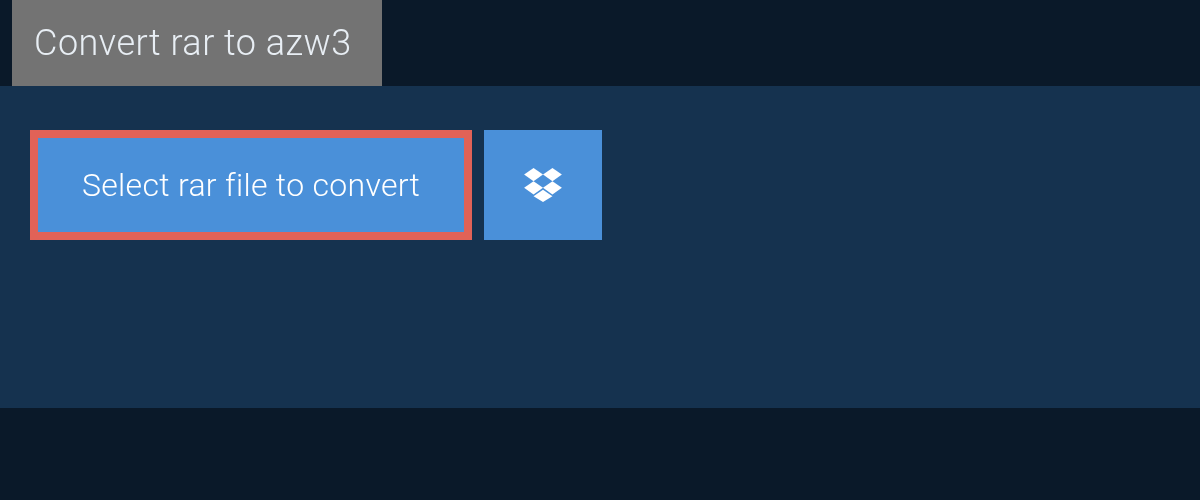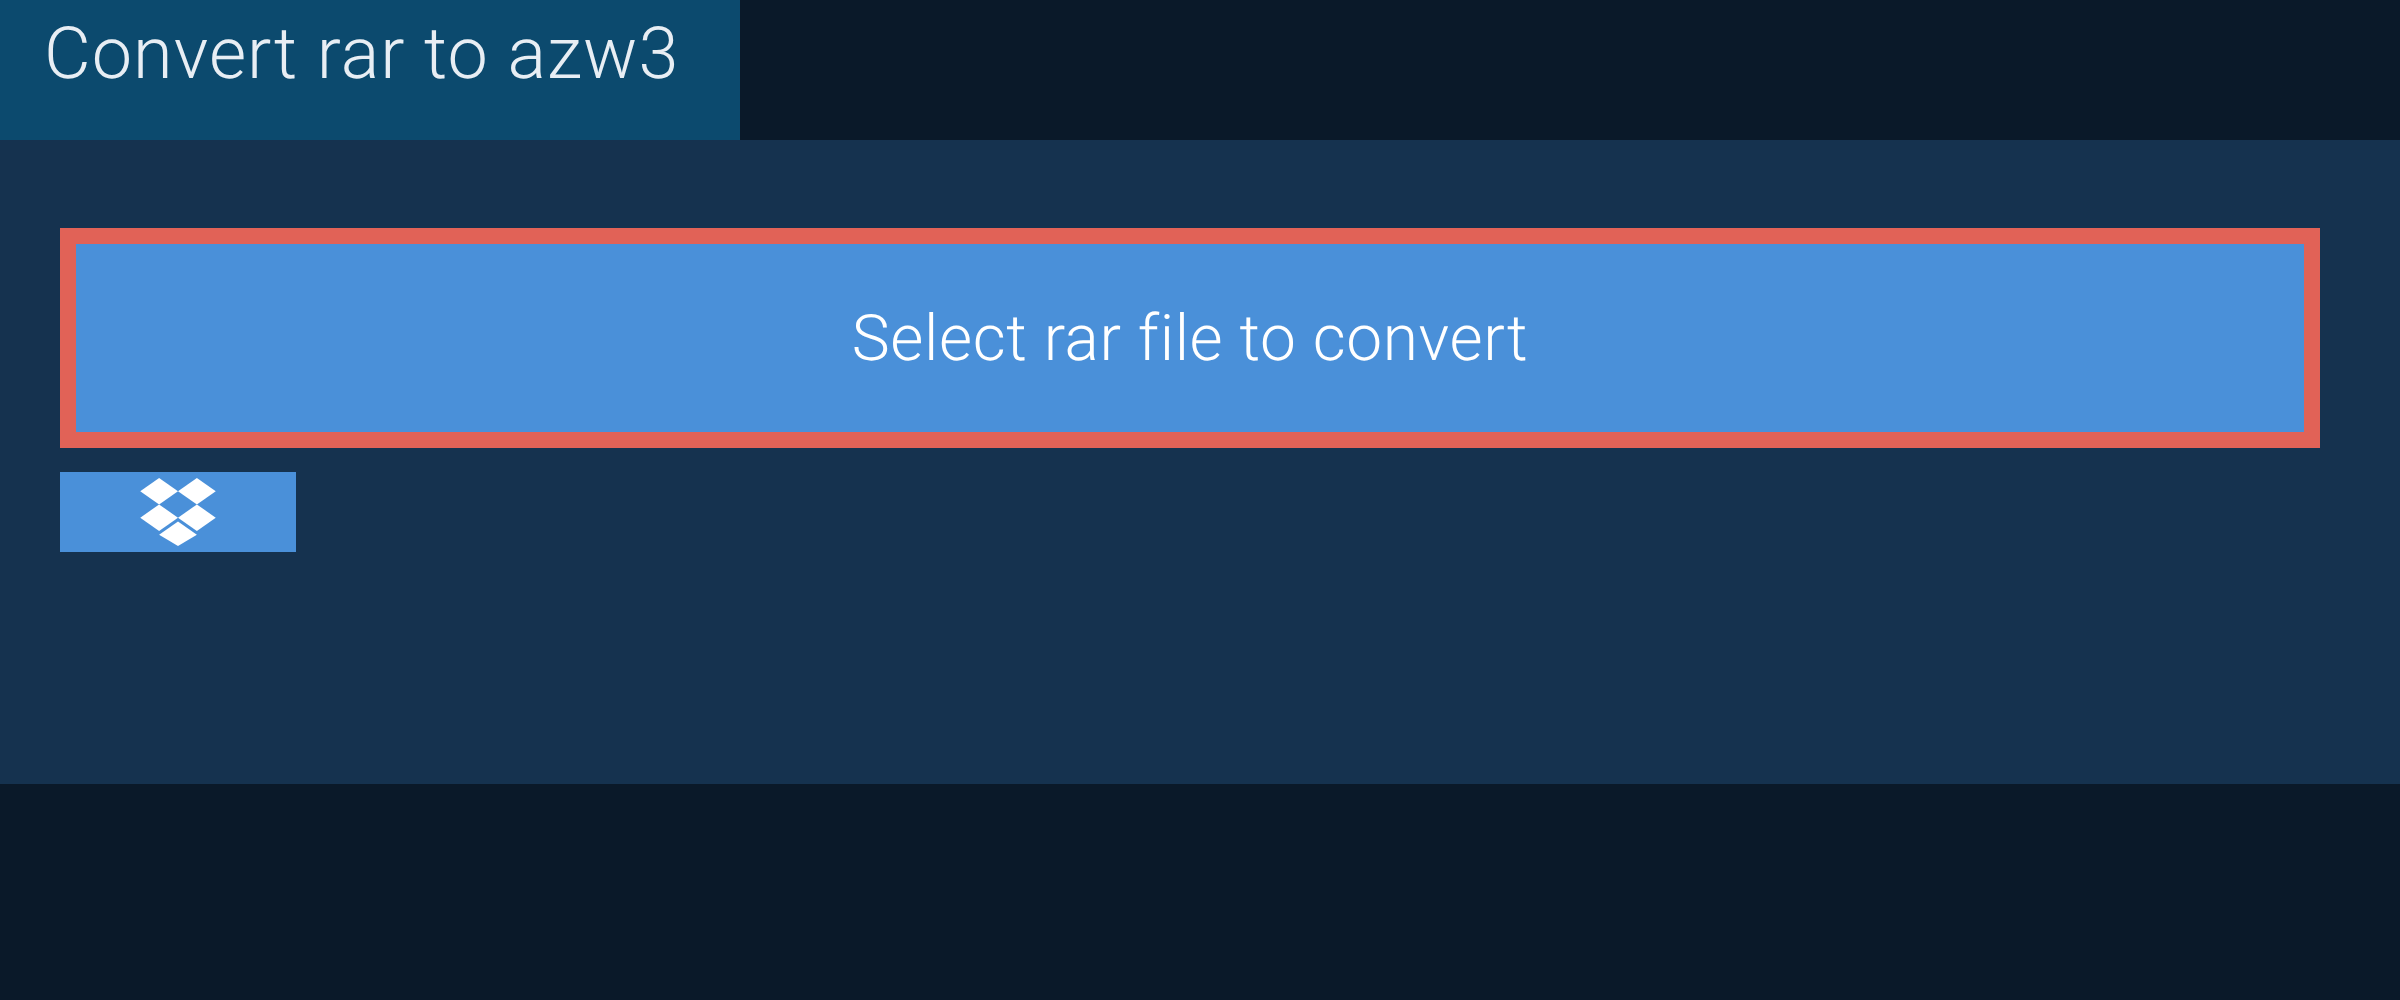--- a/index.html
+++ b/index.html
@@ -14,37 +14,37 @@
       font-family: -apple-system, BlinkMacSystemFont, "Segoe UI", Roboto, "Helvetica Neue", Arial, sans-serif;
       overflow: hidden;
     }
     .panel {
       background: #15324f;
       width: 100%;
       height: 322px;
     }
     .tab {
       display: inline-block;
-      background: #0c4a6e;
-      padding: 6px 30px 22px 22px;
+      background: #737373;
+      padding: 22px 30px 22px 22px;
       position: relative;
       top: 0;
+      margin-left: 12px;
     }
     .tab-label {
       color: #e8eef4;
       font-size: 36px;
       font-weight: 300;
       letter-spacing: 0.5px;
     }
     .content-area {
       padding: 44px 40px 40px 30px;
       display: flex;
       gap: 12px;
       align-items: stretch;
-      flex-direction: column;
     }
     .select-button {
       background: #4a90d9;
       border: 8px solid #e16257;
       padding: 28px 44px;
       cursor: pointer;
       display: flex;
       align-items: center;
       justify-content: center;
     }

